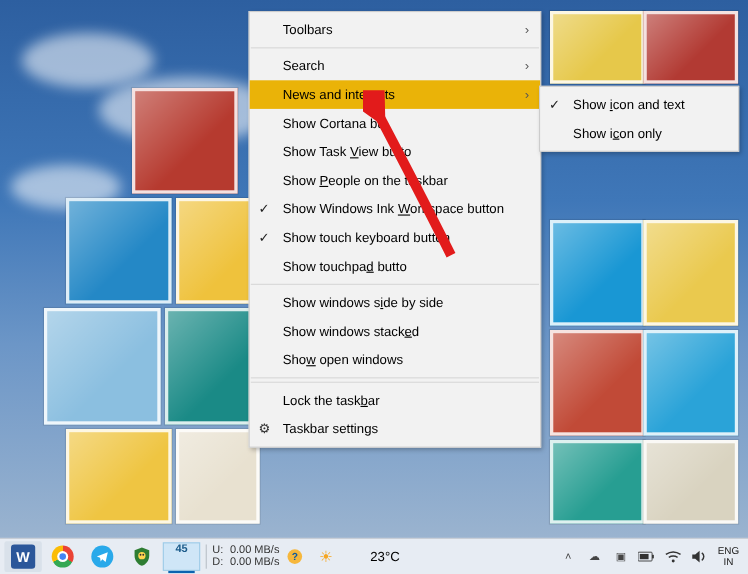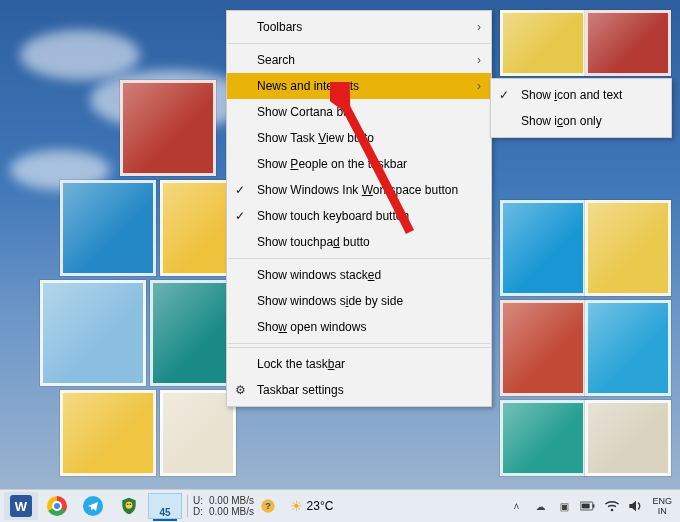--- a/index.html
+++ b/index.html
@@ -9,21 +9,21 @@
   .sky{position:absolute;left:0;top:0;width:100%;height:100%;
     background:linear-gradient(180deg,#2d5fa0 0%,#3f77b8 35%,#6c96c7 60%,#a3b9d1 100%);}
   .cloud{position:absolute;background:rgba(255,255,255,0.55);border-radius:50%;filter:blur(6px);}
   .pane{position:absolute;border:3px solid rgba(255,255,255,0.85);box-shadow:0 0 0 1px rgba(0,0,0,0.1);}
   .pane::after{content:"";position:absolute;inset:0;background:linear-gradient(135deg,rgba(255,255,255,0.35),rgba(255,255,255,0) 60%);}
   
   .taskbar{position:absolute;left:0;bottom:0;width:100%;height:32px;background:#e7ecf3;border-top:1px solid #c8ced6;display:flex;align-items:center;}
   .tb-left{display:flex;align-items:center;gap:2px;padding-left:4px;}
   .tb-btn{width:34px;height:28px;display:flex;align-items:center;justify-content:center;border-radius:2px;}
   .tb-btn.active{background:#d9e1ea;}
-  .tb-btn-45{background:#cfe6f7;border:1px solid #9ecbe7;width:34px;height:24px;display:flex;align-items:flex-end;justify-content:center;font-size:10px;font-weight:bold;color:#1b5b8a;position:relative;}
+  .tb-btn-45{background:#cfe6f7;border:1px solid #9ecbe7;width:34px;height:24px;display:flex;align-items:flex-start;justify-content:center;font-size:10px;font-weight:bold;color:#1b5b8a;position:relative;}
   .tb-btn-45 .underline{position:absolute;bottom:-3px;left:4px;right:4px;height:2px;background:#0a63b0;}
   .tb-sep{width:1px;height:22px;background:#b8bfc8;margin:0 5px;}
   .tb-mid{display:flex;align-items:center;gap:6px;font-size:10px;color:#333;}
   .net-col{display:flex;flex-direction:column;line-height:11px;}
   .tb-spacer{flex:1;}
   .tb-right{display:flex;align-items:center;gap:8px;padding-right:8px;font-size:10px;color:#222;}
   .tray-icon{width:16px;height:16px;display:flex;align-items:center;justify-content:center;color:#444;}
   .lang-col{display:flex;flex-direction:column;line-height:10px;font-size:9px;text-align:center;}
   
   .menu{position:absolute;background:#f2f2f2;border:1px solid #cccccc;box-shadow:2px 2px 4px rgba(0,0,0,0.25);padding:3px 0;}
@@ -105,24 +105,24 @@
       </div>
     <div class="mi">
         <span class="check">✓</span>
         <span>Show touch keyboard button</span>
       </div>
     <div class="mi">
         <span><span>Show touchpa</span><span class="u">d</span><span> butto</span></span>
       </div>
     <div class="msep"></div>
     <div class="mi">
+        <span><span>Show windows s</span><span class="u">i</span><span>de by side</span></span>
+      </div>
+    <div class="mi">
         <span><span>Show windows stack</span><span class="u">e</span><span>d</span></span>
-      </div>
-    <div class="mi">
-        <span><span>Show windows s</span><span class="u">i</span><span>de by side</span></span>
       </div>
     <div class="mi">
         <span><span>Sho</span><span class="u">w</span><span> open windows</span></span>
       </div>
     <div class="msep"></div>
     <div class="msep"></div>
     <div class="mi">
         <span><span>Lock the task</span><span class="u">b</span><span>ar</span></span>
       </div>
     <div class="mi">
@@ -192,21 +192,21 @@
       </div>
     </div>
     <div class="tray-icon" style="margin-left:6px;">
       <svg width="18" height="18" viewBox="0 0 24 24">
           <circle cx="12" cy="12" r="10" fill="#f6b73c"></circle>
           <text x="12" y="17" text-anchor="middle" font-size="14" fill="#0b5aa0" font-weight="bold">?</text>
         </svg>
     </div>
     <div style="display:flex;align-items:center;gap:4px;margin-left:14px;">
       <span class="ic-sun">☀</span>
-      <span style="font-size:12px;">23°C</span>
+      <span style="font-size:12px;margin-left:30px;">23°C</span>
     </div>
     <div class="tb-spacer"></div>
     <div class="tb-right">
       <span class="tray-icon">˄</span>
       <span class="tray-icon">☁</span>
       <span class="tray-icon">▣</span>
       <span class="tray-icon">
         <svg width="18" height="10" viewBox="0 0 20 10">
             <rect x="0" y="0" width="16" height="10" rx="1" fill="none" stroke="#333"></rect>
             <rect x="16" y="3" width="2" height="4" fill="#333"></rect>

